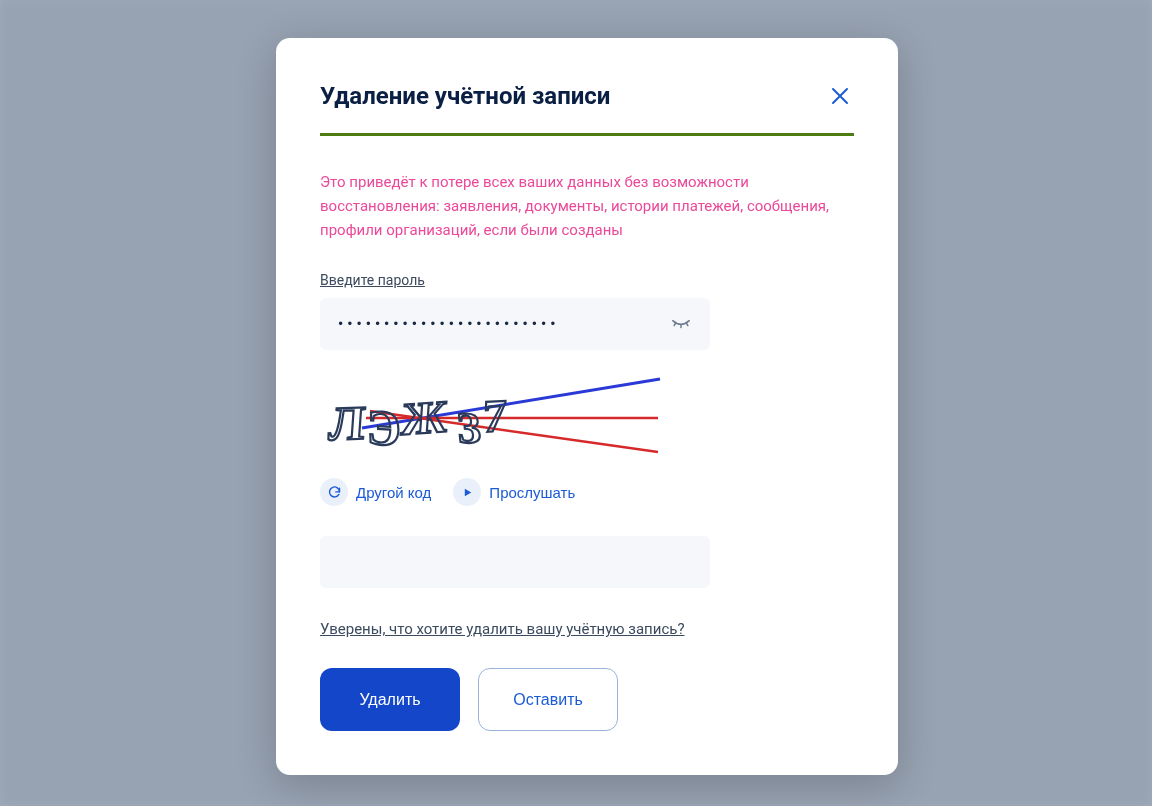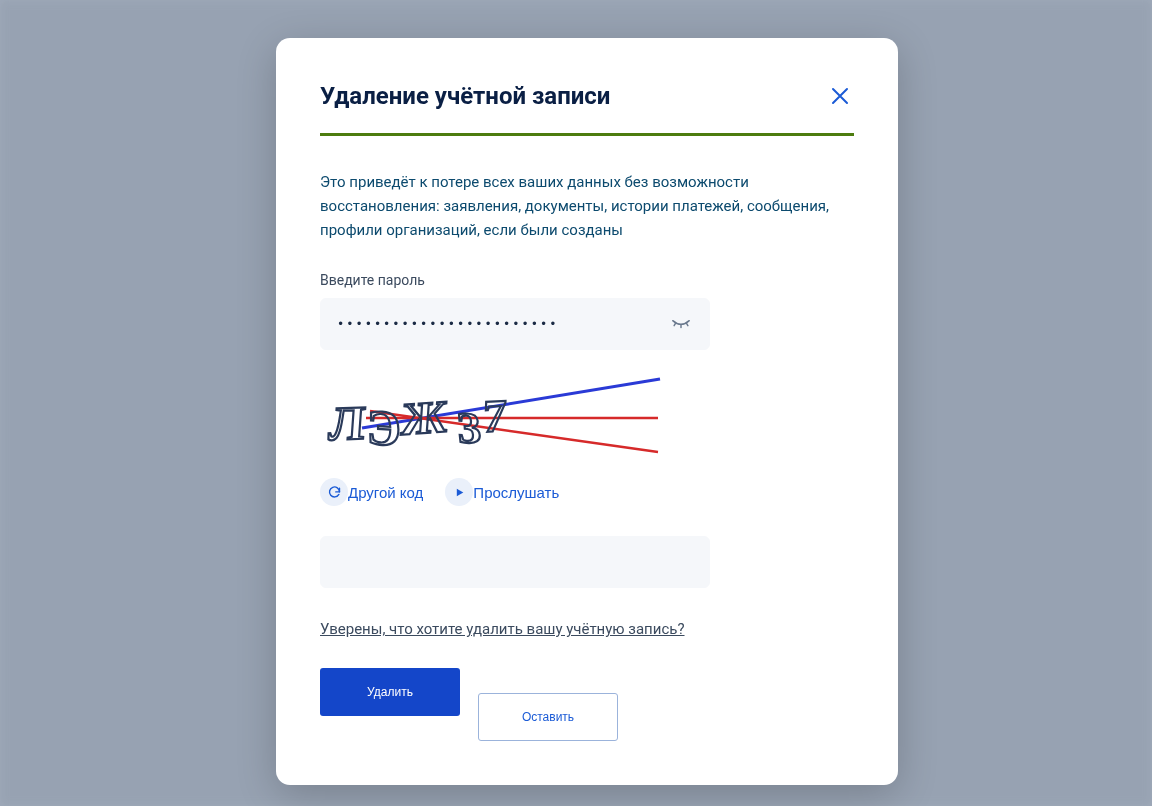--- a/index.html
+++ b/index.html
@@ -49,28 +49,29 @@
     .close-btn {
       background: none;
       border: none;
       cursor: pointer;
       padding: 4px;
       color: #1b5bd6;
     }
     .description {
       font-size: 15px;
       line-height: 1.6;
-      color: #0c4a6e;
+      color: #ec4899;
       margin-bottom: 30px;
     }
     .field-label {
       font-size: 14px;
       color: #3b4a5e;
       margin-bottom: 10px;
       display: block;
+      text-decoration: underline;
     }
     .input-wrap {
       position: relative;
       width: 390px;
       margin-bottom: 24px;
     }
     .text-input {
       width: 100%;
       height: 52px;
       background: #f5f7fa;
@@ -100,21 +101,21 @@
     }
     .captcha-actions {
       display: flex;
       gap: 22px;
       align-items: center;
       margin-bottom: 30px;
     }
     .pill-btn {
       display: flex;
       align-items: center;
-      gap: 0;
+      gap: 8px;
       background: none;
       border: none;
       cursor: pointer;
       font-size: 15px;
       color: #1b5bd6;
       padding: 0;
     }
     .icon-circle {
       width: 28px;
       height: 28px;
@@ -142,38 +143,37 @@
       font-size: 15px;
       color: #3b4a5e;
       margin-bottom: 30px;
       text-decoration: underline;
     }
     .button-row {
       display: flex;
       gap: 18px;
     }
     .btn {
-      height: 48px;
+      height: 63px;
       padding: 0 32px;
-      border-radius: 3px;
-      font-size: 12px;
+      border-radius: 12px;
+      font-size: 16px;
       font-weight: 500;
       cursor: pointer;
       border: none;
       min-width: 140px;
     }
     .btn-primary {
       background: #1446c9;
       color: #fff;
     }
     .btn-secondary {
       background: #fff;
       color: #1b5bd6;
       border: 1.5px solid #9bb3db;
-      margin-top: 25px;
     }
     .pw-dots {
       font-family: monospace;
       font-size: 12px;
     }
   </style>
 </head>
 <body>
 
 <div class="backdrop"></div>

